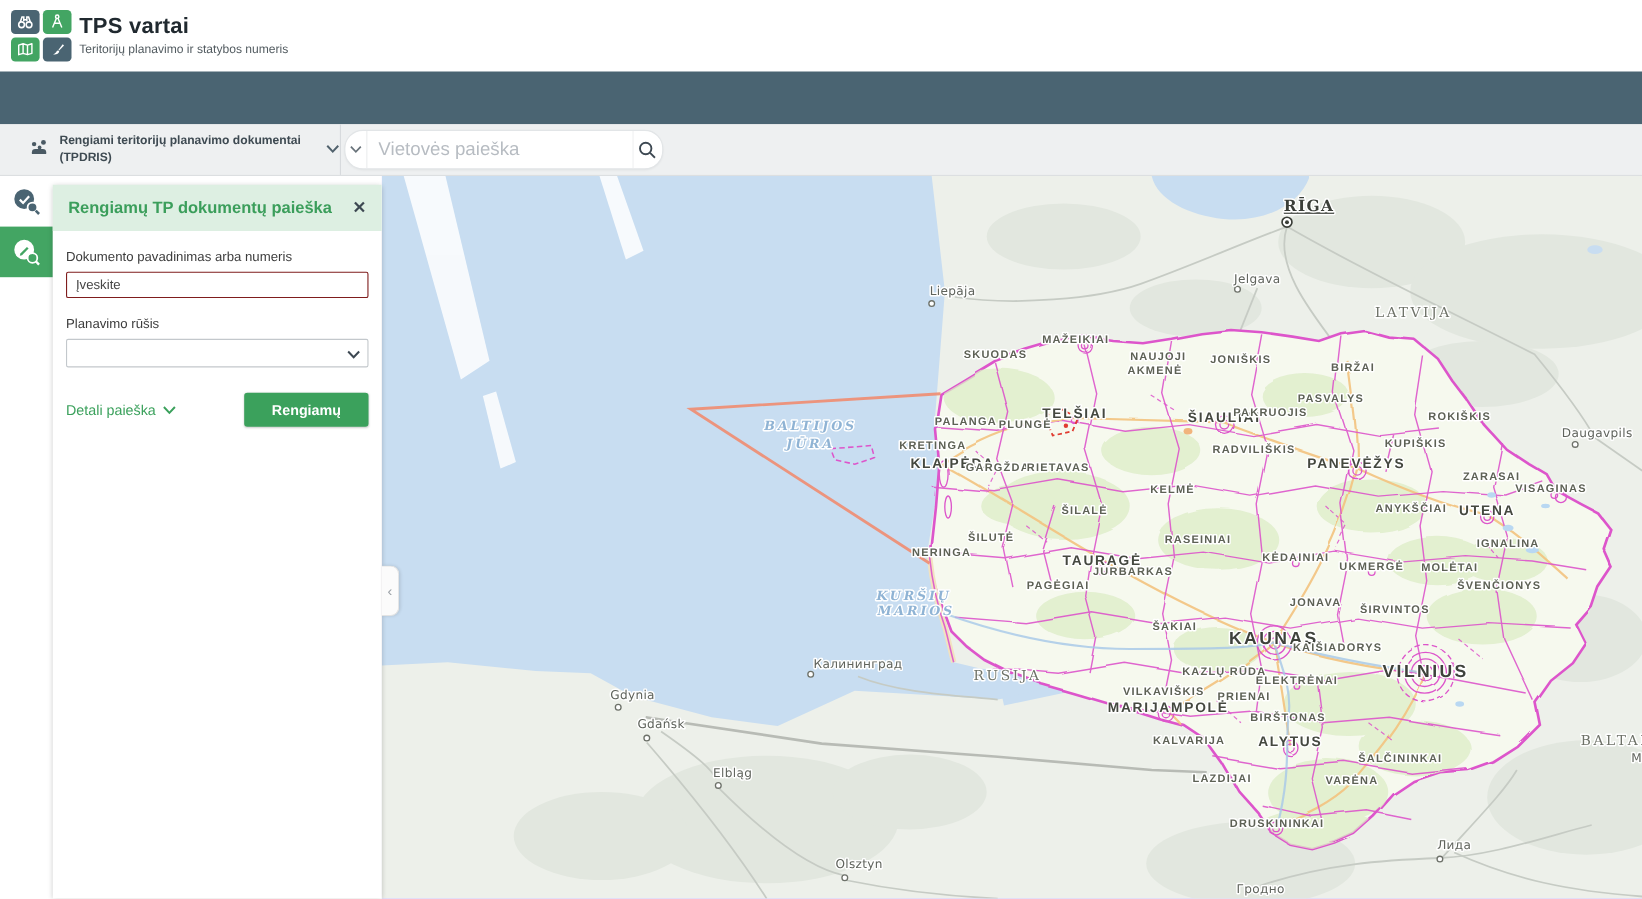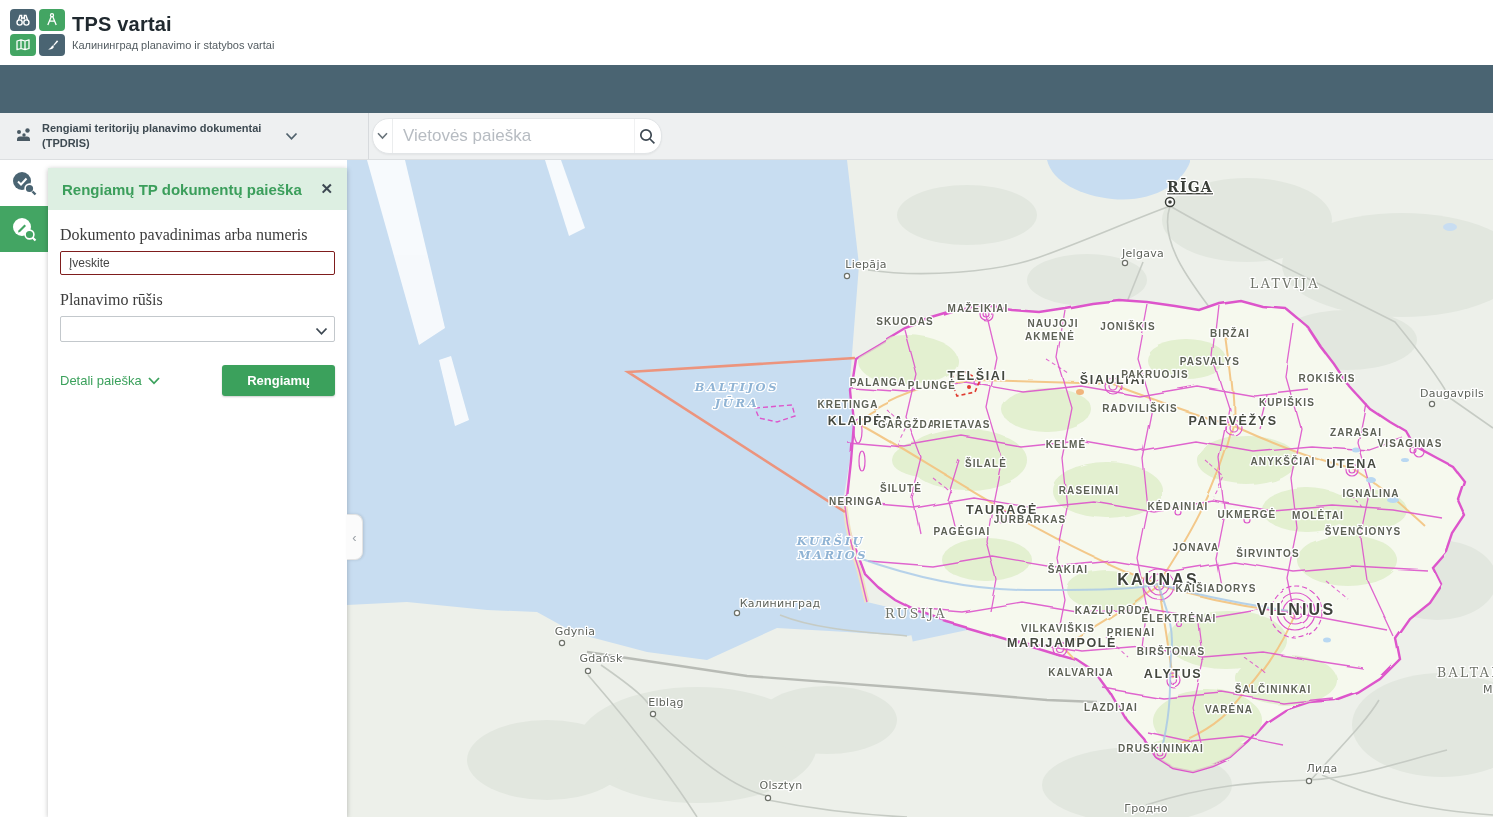--- a/index.html
+++ b/index.html
@@ -15,22 +15,22 @@
   .brand{position:absolute;left:72px;top:13px;}
   .brand-title{font-size:20px;font-weight:bold;color:#20292f;letter-spacing:.2px;}
   .brand-sub{font-size:11px;color:#535c61;margin-top:3px;}
 
   
   .slate-bar{position:absolute;left:0;top:65px;width:100%;height:48px;background:#4a6472;}
 
   
   .toolbar{position:absolute;left:0;top:113px;width:100%;height:47px;background:#eef0f1;
            border-bottom:1px solid #dcdfe1;box-sizing:border-box;display:flex;align-items:center;}
-  .doc-selector{width:369px;height:100%;display:flex;align-items:center;gap:9px;
-                padding-left:14px;box-sizing:border-box;border-right:1px solid #d7dadd;cursor:pointer;}
+  .doc-selector{width:310px;height:100%;display:flex;align-items:center;gap:9px;
+                padding-left:26px;box-sizing:border-box;border-right:1px solid #d7dadd;cursor:pointer;}
   .doc-selector-text{width:228px;font-size:11px;font-weight:bold;color:#3e4a52;line-height:1.35;}
   .doc-chevron{color:#51626d;margin-left:6px;}
   .search-pill{margin-left:3px;height:34px;width:288px;background:#fff;border:1px solid #e2e5e7;
                border-radius:17px;display:flex;align-items:center;overflow:hidden;
                box-shadow:0 1px 2px rgba(0,0,0,.05);}
   .pill-chevron{width:32px;height:100%;display:flex;align-items:center;justify-content:center;
                 border-right:1px solid #ebedee;color:#6a747b;cursor:pointer;}
   .pill-input{flex:1;border:none;outline:none;font-size:17px;color:#333;padding:0 10px;
               font-family:"Liberation Sans",sans-serif;background:transparent;}
   .pill-input::placeholder{color:#b7bcc2;}
@@ -44,21 +44,21 @@
 
   
   .panel-underlay{position:absolute;left:0;top:160px;width:347px;bottom:0;background:#fff;z-index:4;}
   .panel{position:absolute;left:48px;top:168px;width:299px;bottom:0;background:#fff;z-index:6;
          box-shadow:0 1px 5px rgba(0,0,0,.25);}
   .panel-header{height:42px;background:#ddefe2;display:flex;align-items:center;position:relative;}
   .panel-title{font-size:15px;font-weight:bold;color:#3b9e5b;padding-left:14px;}
   .panel-close{position:absolute;right:10px;top:50%;transform:translateY(-50%);
                font-size:15px;font-weight:bold;color:#3d4852;cursor:pointer;padding:4px;}
   .panel-body{padding:6px 12px 0 12px;}
-  .field-label{font-size:16px;color:#3c3c3c;margin:10px 0 7px 0;font-family:Liberation Serif, serif;}
+  .field-label{font-size:12px;color:#3c3c3c;margin:10px 0 7px 0;}
   .text-input{width:100%;box-sizing:border-box;height:24px;border:1px solid #7f1d1d;border-radius:2px;
               padding:2px 8px;font-size:12px;color:#454545;font-family:"Liberation Sans",sans-serif;outline:none;}
   .select-wrap{position:relative;margin-top:4px;}
   .plan-select{width:100%;height:26px;border:1px solid #c3c8cc;border-radius:2px;background:#fff;
                -webkit-appearance:none;appearance:none;padding:0 26px 0 8px;font-size:12px;outline:none;}
   .select-chev{position:absolute;right:7px;top:6px;pointer-events:none;}
   .panel-row{margin-top:23px;display:flex;align-items:center;justify-content:space-between;}
   .detail-link{font-size:13px;color:#3ba15c;display:flex;align-items:center;gap:6px;cursor:pointer;}
   .search-btn{background:#3ba15c;color:#fff;border:none;border-radius:3px;font-size:13px;font-weight:bold;
               padding:8px 25px;cursor:pointer;font-family:"Liberation Sans",sans-serif;
@@ -116,21 +116,21 @@
       <svg width="16" height="16" viewBox="0 0 16 16">
           <g fill="#fff">
         <path d="M9.2 8.2 L13 3.2 L14.2 4.4 L9.8 8.9 Z"></path>
         <path d="M8.8 8.6 C7 9.4 7.4 11.2 4.2 12.4 C6.6 13 9.4 12 9.9 9.8 Z"></path>
           </g>
         </svg>
     </div>
   </div>
   <div class="brand">
     <div class="brand-title">TPS vartai</div>
-    <div class="brand-sub">Калининград planavimo ir statybos vartai</div>
+    <div class="brand-sub">Teritorijų planavimo ir statybos numeris</div>
   </div>
 </div>
 
 <div class="slate-bar"></div>
 
 <div class="toolbar">
   <div class="doc-selector">
     <span>
       <svg width="19" height="19" viewBox="0 0 19 19">
           <g fill="#4a5a64">

